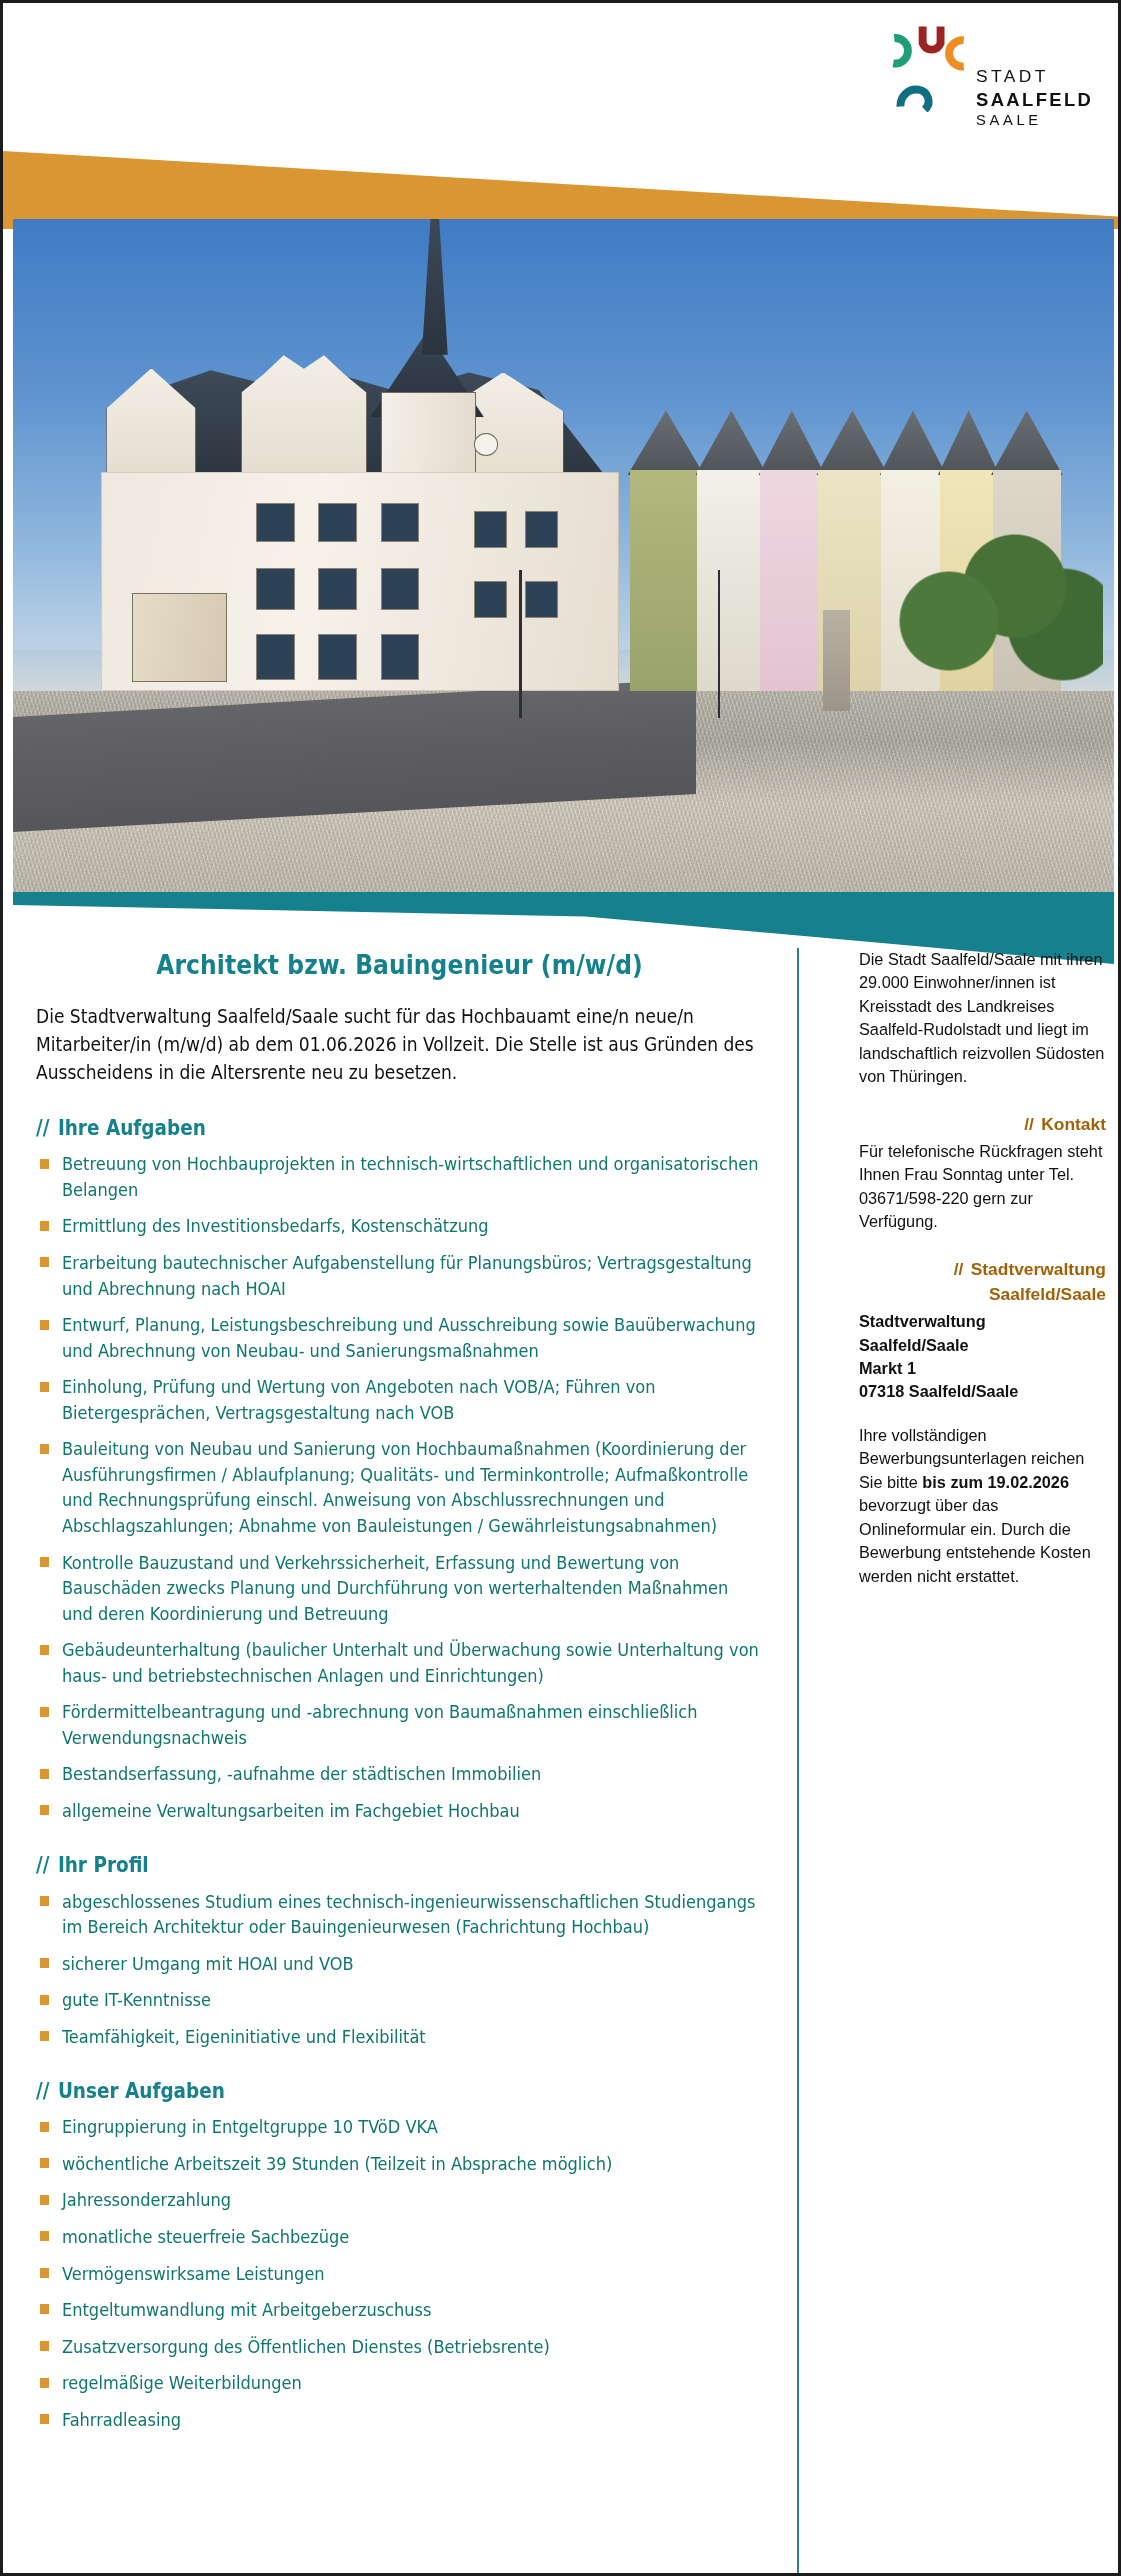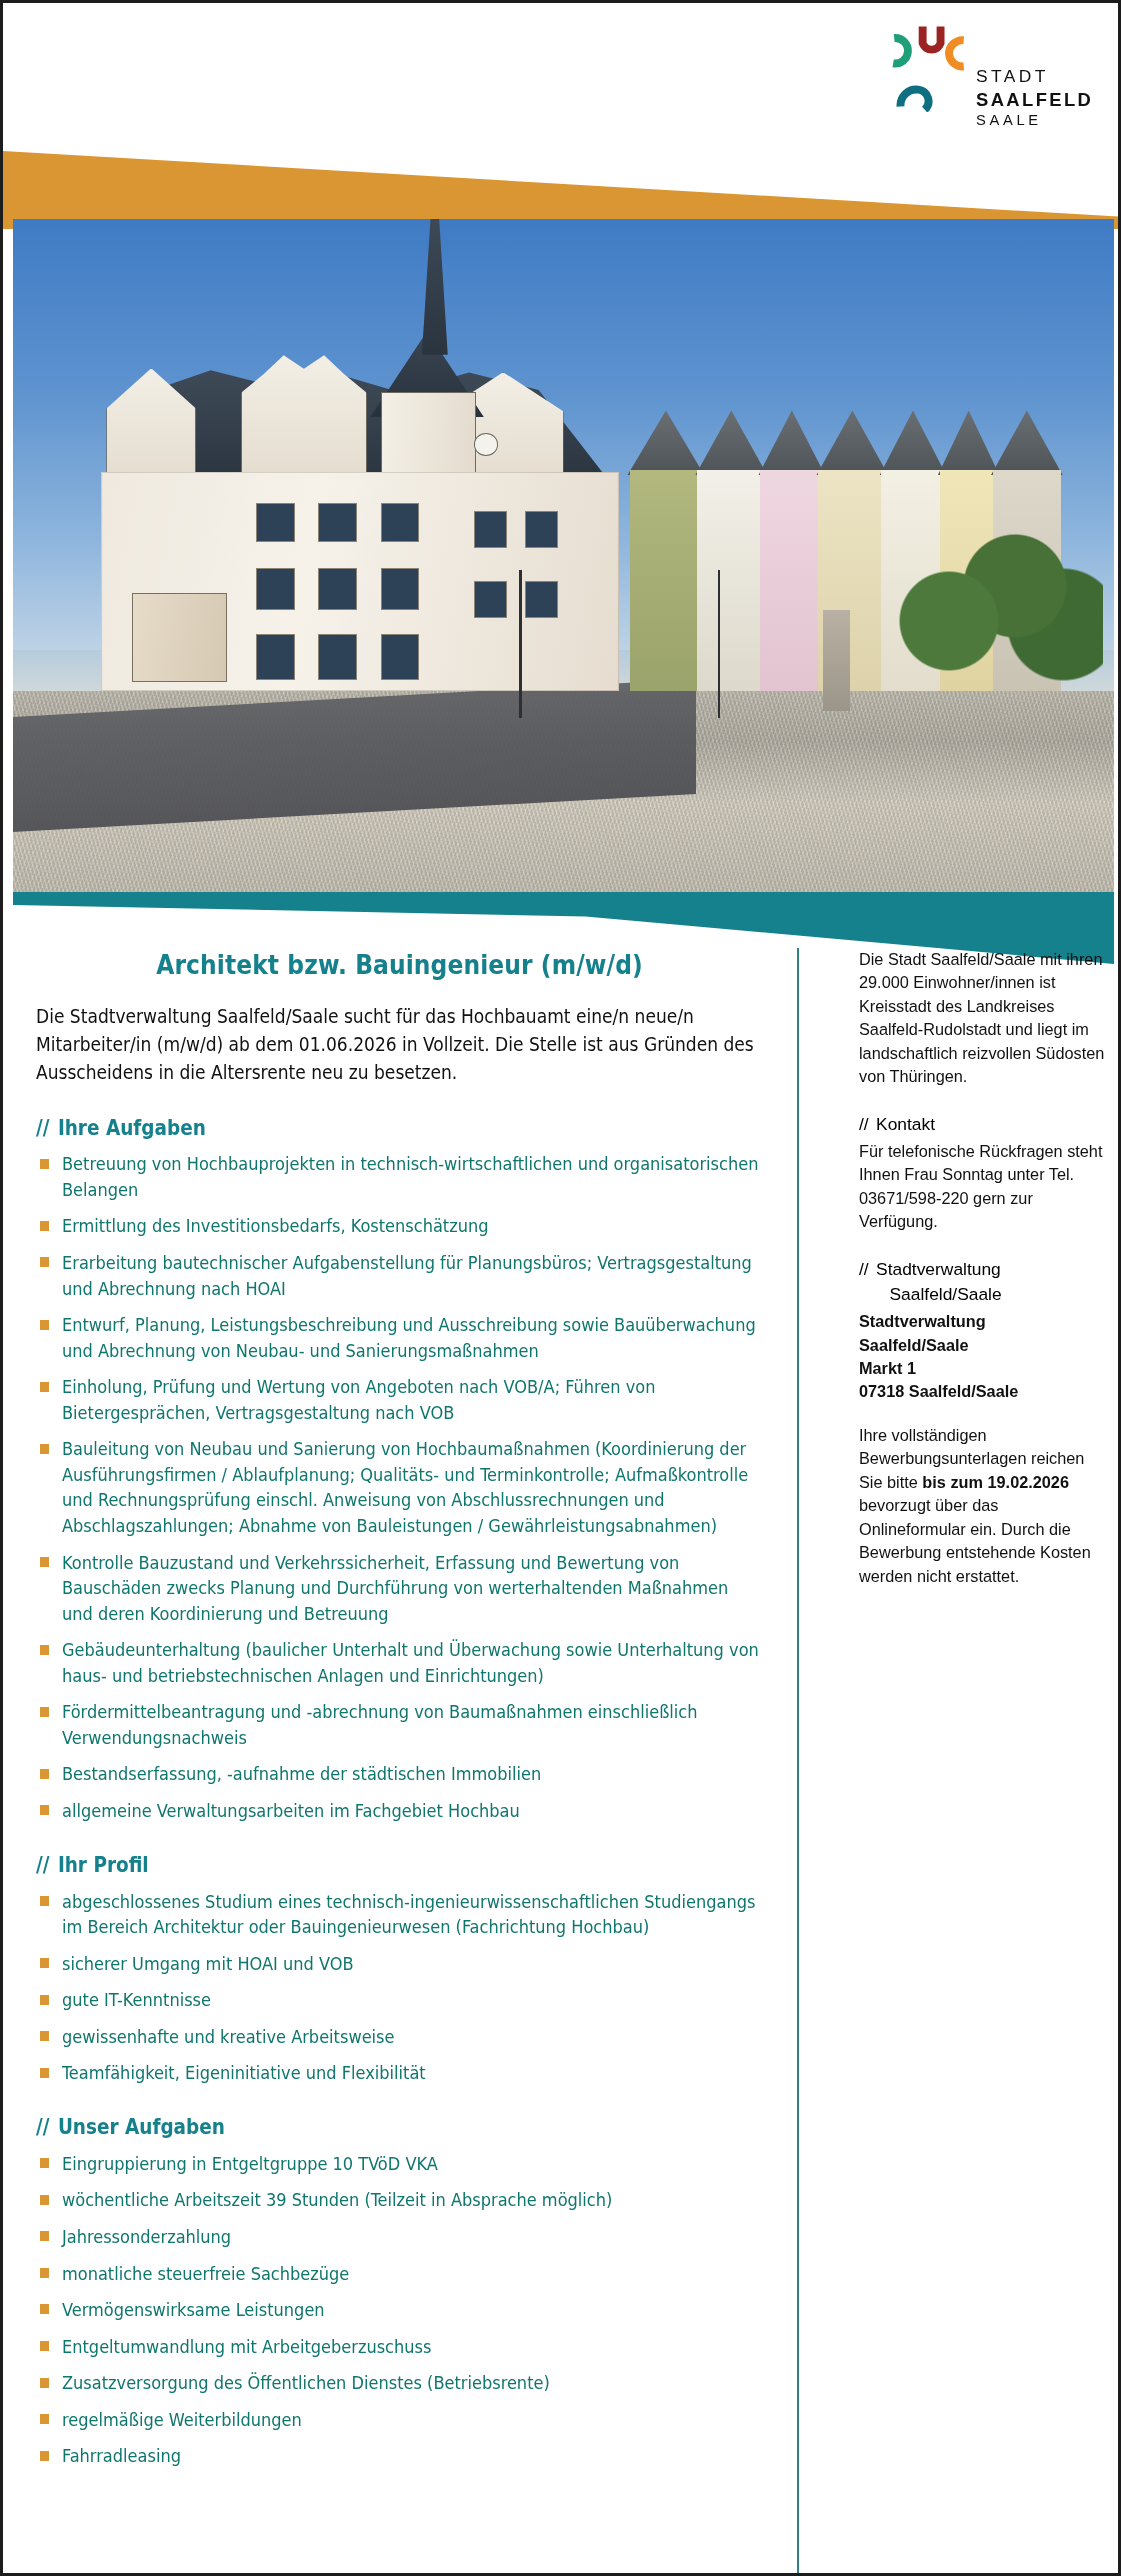--- a/index.html
+++ b/index.html
@@ -178,25 +178,26 @@
 
   
   .col-side{
     font-family:"Liberation Sans",sans-serif;
     font-size:16.3px;
     line-height:1.44;
     color:#111;
   }
   .side-p{ margin:0 0 0 0; }
   .side-head{
-    color:#000000;
-    font-weight:normal;
+    color:#a16207;
+    font-weight:bold;
     font-size:17.4px;
     margin-top:23px;
     margin-bottom:3.2px;
+    text-align:right;
   }
   .side-head .slashes{ margin-right:7.4px; }
   .side-head.two-line{ text-indent:0; padding-left:30.5px; }
   .side-head.two-line .slashes{ margin-left:-30.5px; }
   .side-block{ margin-top:3.2px;font-weight:bold; }
   .side-gap{ height:20px; }
   .side-addr div{ white-space:pre; }
   b.strong{ font-weight:bold; }
 </style>
 </head>
@@ -320,21 +321,20 @@
         <li>allgemeine Verwaltungsarbeiten im Fachgebiet Hochbau</li>
       </ul>
 
       <div class="sec-head">
         <span class="slashes">//</span><span>Ihr Profil</span>
       </div>
       <ul class="bul">
         <li>abgeschlossenes Studium eines technisch-ingenieurwissenschaftlichen Studiengangs im Bereich Architektur oder Bauingenieurwesen (Fachrichtung Hochbau)</li>
         <li>sicherer Umgang mit HOAI und VOB</li>
         <li>gute IT-Kenntnisse</li>
-        <li>gewissenhafte und kreative Arbeitsweise</li>
         <li>Teamfähigkeit, Eigeninitiative und Flexibilität</li>
       </ul>
 
       <div class="sec-head">
         <span class="slashes">//</span><span>Unser Aufgaben</span>
       </div>
       <ul class="bul">
         <li>Eingruppierung in Entgeltgruppe 10 TVöD VKA</li>
         <li>wöchentliche Arbeitszeit 39 Stunden (Teilzeit in Absprache möglich)</li>
         <li>Jahressonderzahlung</li>

